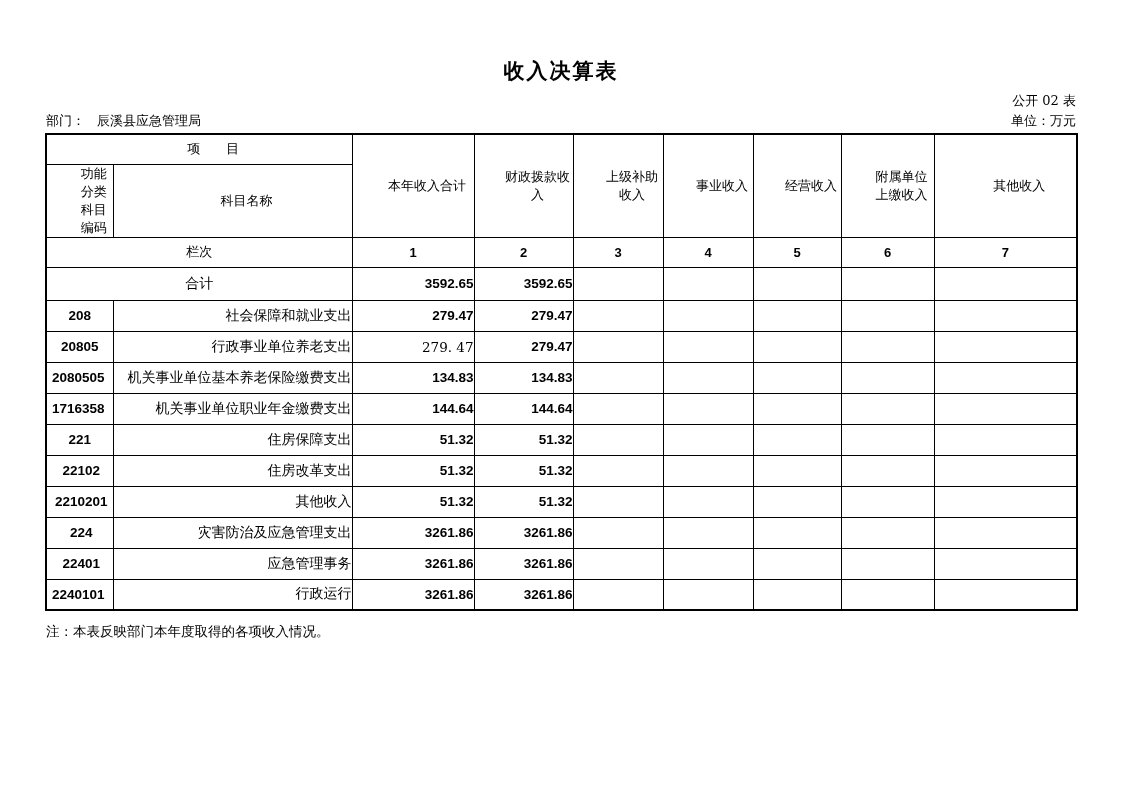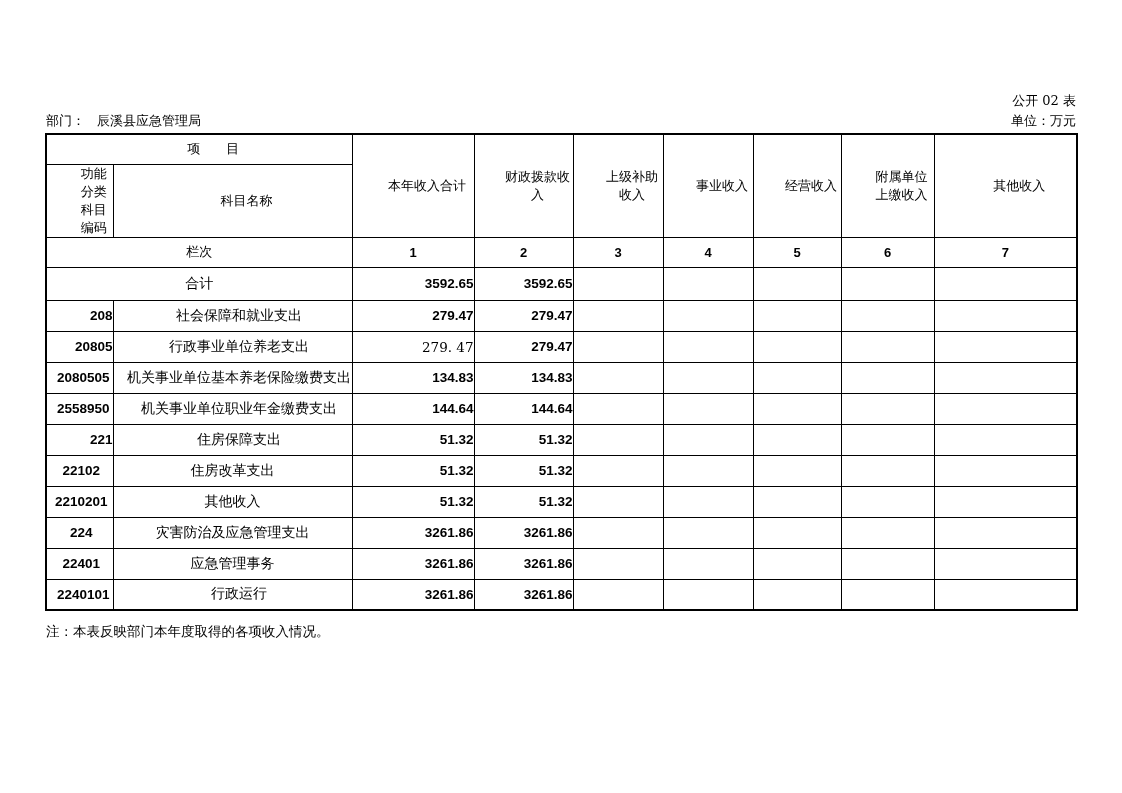--- a/index.html
+++ b/index.html
@@ -106,44 +106,45 @@
   }
   td.num.serifnum {
     font-family: "DejaVu Serif", "Liberation Serif", serif;
     font-weight: 400;
   }
   td.code {
     font-size: 13.5px;
     font-weight: 600;
     font-family: "Liberation Sans", "DejaVu Sans", sans-serif;
   }
-  td.code.align-center { text-align: right; }
+  td.code.align-center { text-align: center; }
   td.code.align-left   { text-align: center;  padding-left: 3px; }
-  td.code.align-right  { text-align: right; padding-right: 3px; margin-top: 40px; }
+  td.code.align-right  { text-align: center; padding-right: 3px; margin-top: 40px; }
   td.name {
-    text-align: center;
+    text-align: right;
     padding-left: 2px;
     font-size: 14px;
     font-family: "DejaVu Serif", "Liberation Serif", serif;
     white-space: nowrap;
   }
   td.name.indent { padding-left: 13px; }
   .footnote {
     position: absolute;
     top: 623px;
     left: 46px;
     font-size: 13.5px;
     font-family: "DejaVu Serif", "Liberation Serif", serif;
   }
 </style>
 </head>
 <body>
 
 <div class="page">
 
+  <div class="doc-title cjk">收入决算表</div>
 
   <div class="pub-no cjk">公开 02 表</div>
 
   <div class="meta-left cjk">
     <span>部门：</span><span class="dept-value">辰溪县应急管理局</span>
   </div>
 
   <div class="meta-unit cjk">单位：万元</div>
 
   <table class="fin">
@@ -223,21 +224,21 @@
           <td class="name indent">机关事业单位基本养老保险缴费支出</td>
           <td class="num">134.83</td>
           <td class="num">134.83</td>
           <td class="num"></td>
           <td class="num"></td>
           <td class="num"></td>
           <td class="num"></td>
           <td class="num"></td>
         </tr>
         <tr class="data-row">
-          <td class="code align-right">2558950</td>
+          <td class="code align-right">1716358</td>
           <td class="name indent">机关事业单位职业年金缴费支出</td>
           <td class="num">144.64</td>
           <td class="num">144.64</td>
           <td class="num"></td>
           <td class="num"></td>
           <td class="num"></td>
           <td class="num"></td>
           <td class="num"></td>
         </tr>
         <tr class="data-row">

